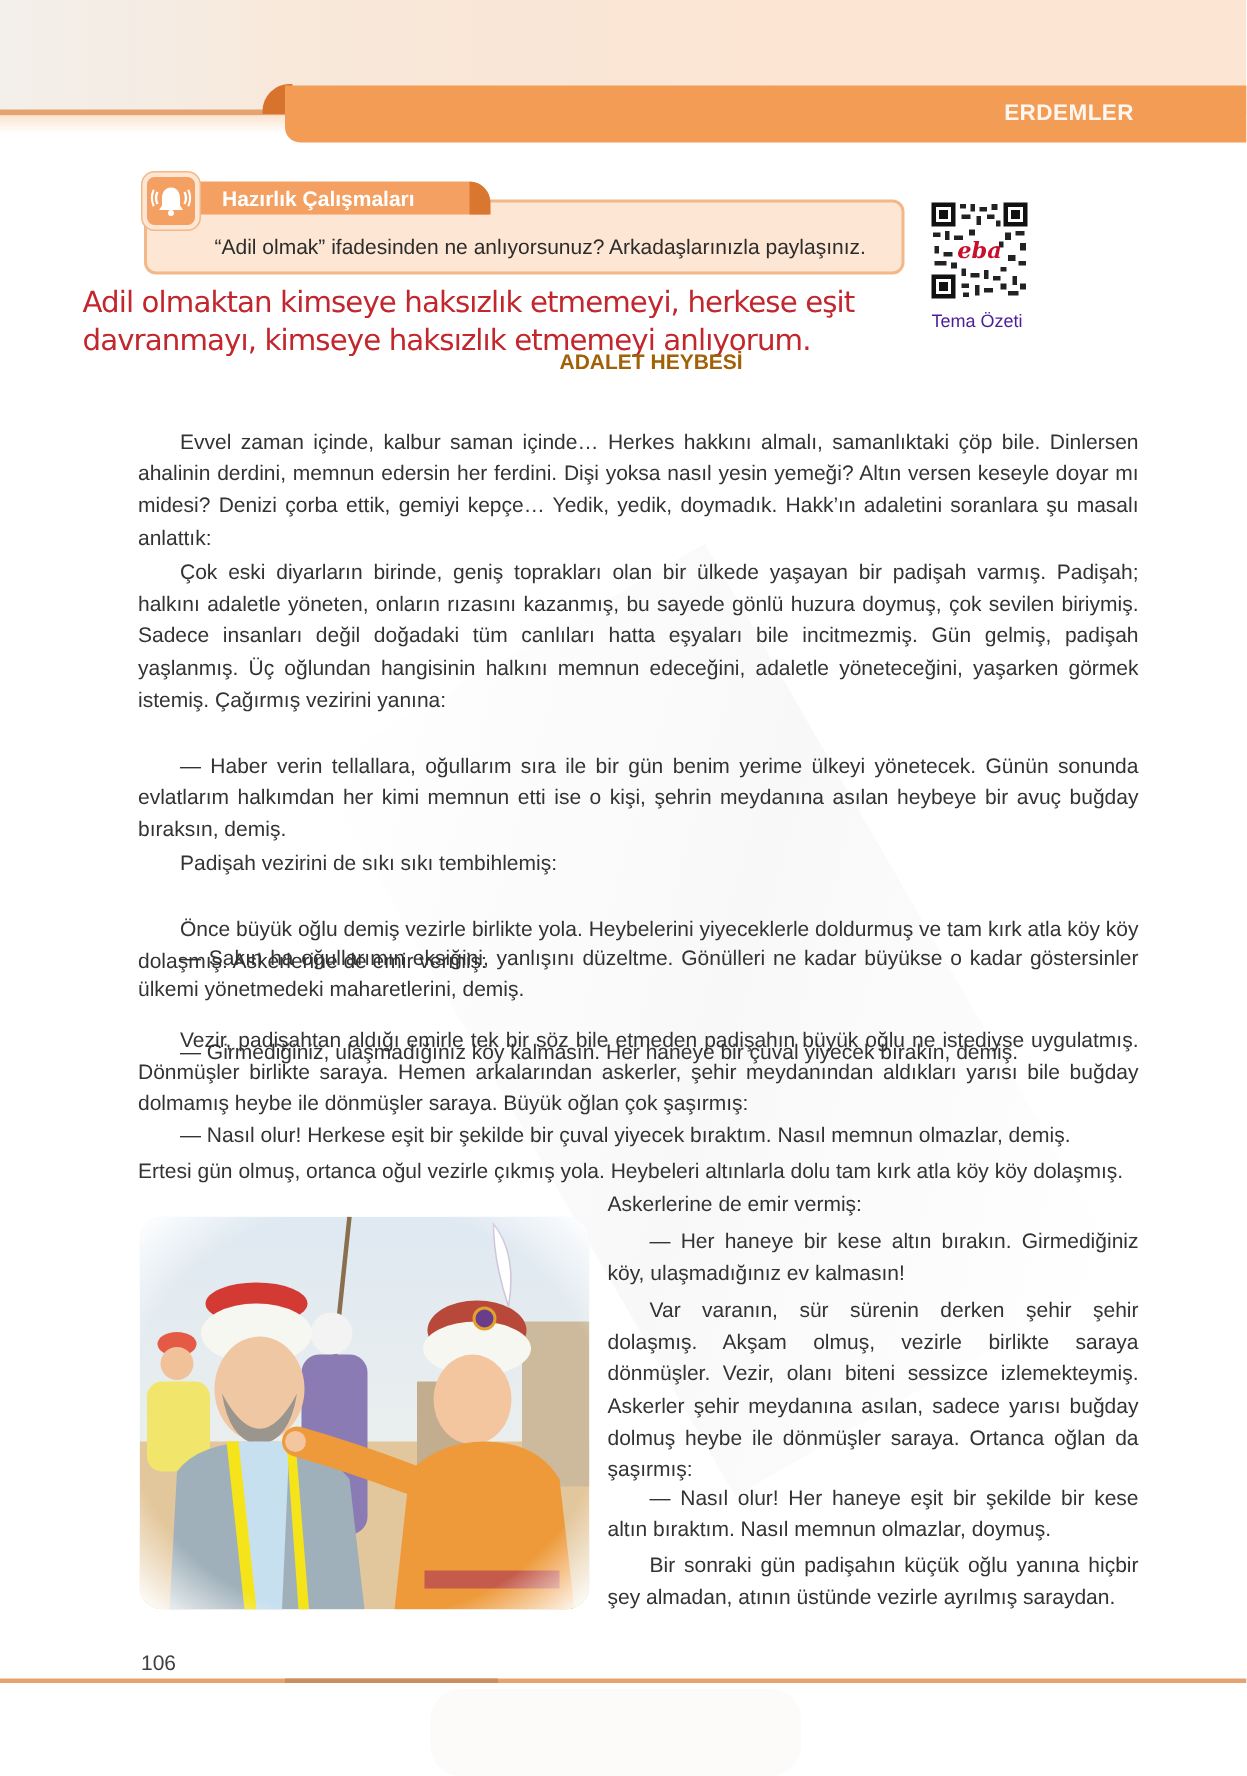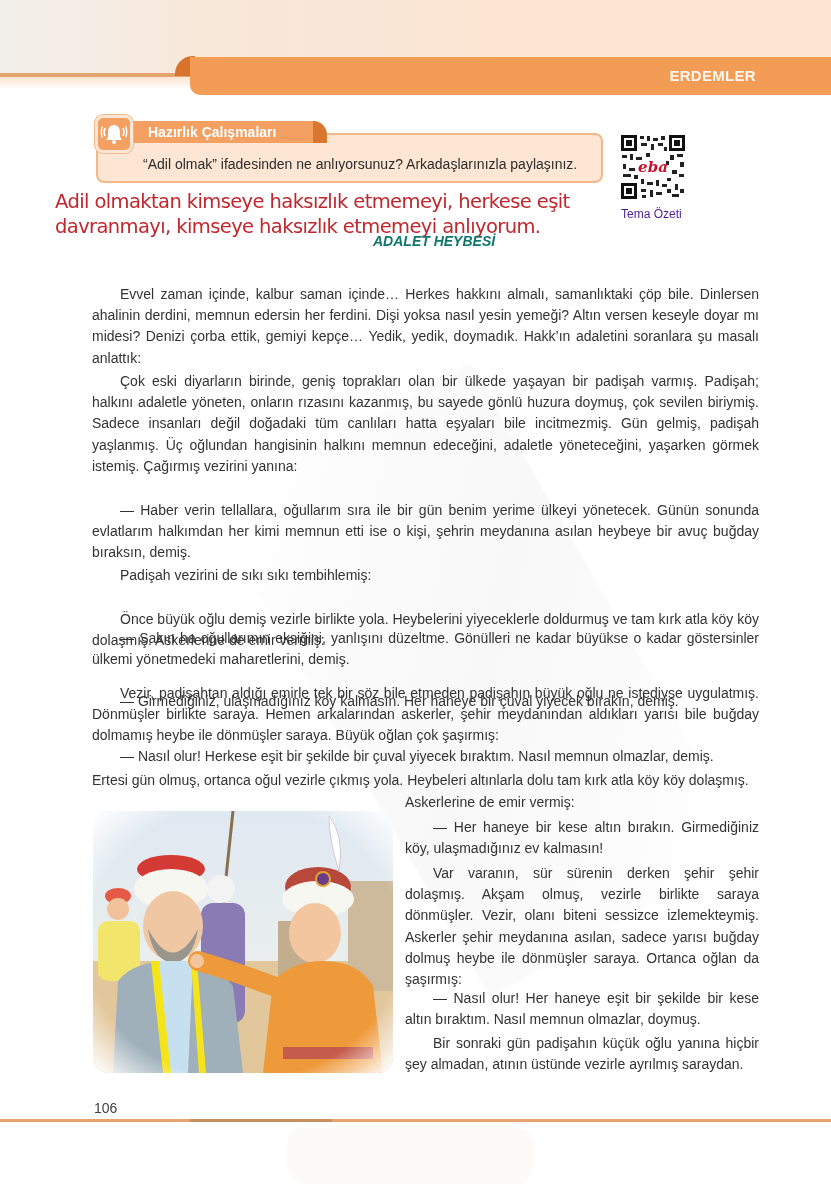--- a/index.html
+++ b/index.html
@@ -35,21 +35,21 @@
   .prep-question { position: absolute; left: 143px; top: 156px; font-size: 14px; color: #2c2c2c; }
 
   
   .qr { position: absolute; left: 620px; top: 134px; width: 66px; height: 66px; }
   .qr-caption { position: absolute; left: 621px; top: 207px; font-size: 12px; color: #4c1d95; }
 
   
   .answer { position: absolute; left: 55px; top: 189px; width: 560px; color: #c1272d; font-size: 19.5px;
     line-height: 25px; font-family: "DejaVu Sans", sans-serif; letter-spacing: -0.6px; }
 
-  .story-title { position: absolute; left: 373px; top: 233px; font-weight: bold; font-size: 14px; color: #0f766e; font-style: italic; }
+  .story-title { position: absolute; left: 373px; top: 233px; font-weight: bold; font-size: 14px; color: #a16207; }
 
   
   .para { position: absolute; font-size: 14px; line-height: 21.2px; color: #333; text-align: justify; }
   .full { left: 92px; width: 667px; }
   .narrow { left: 405px; width: 354px; }
   .indent { text-indent: 28px; }
 
   .illustration { position: absolute; left: 93px; top: 811px; width: 300px; height: 262px;
     border-radius: 16px; overflow: hidden; }
 

